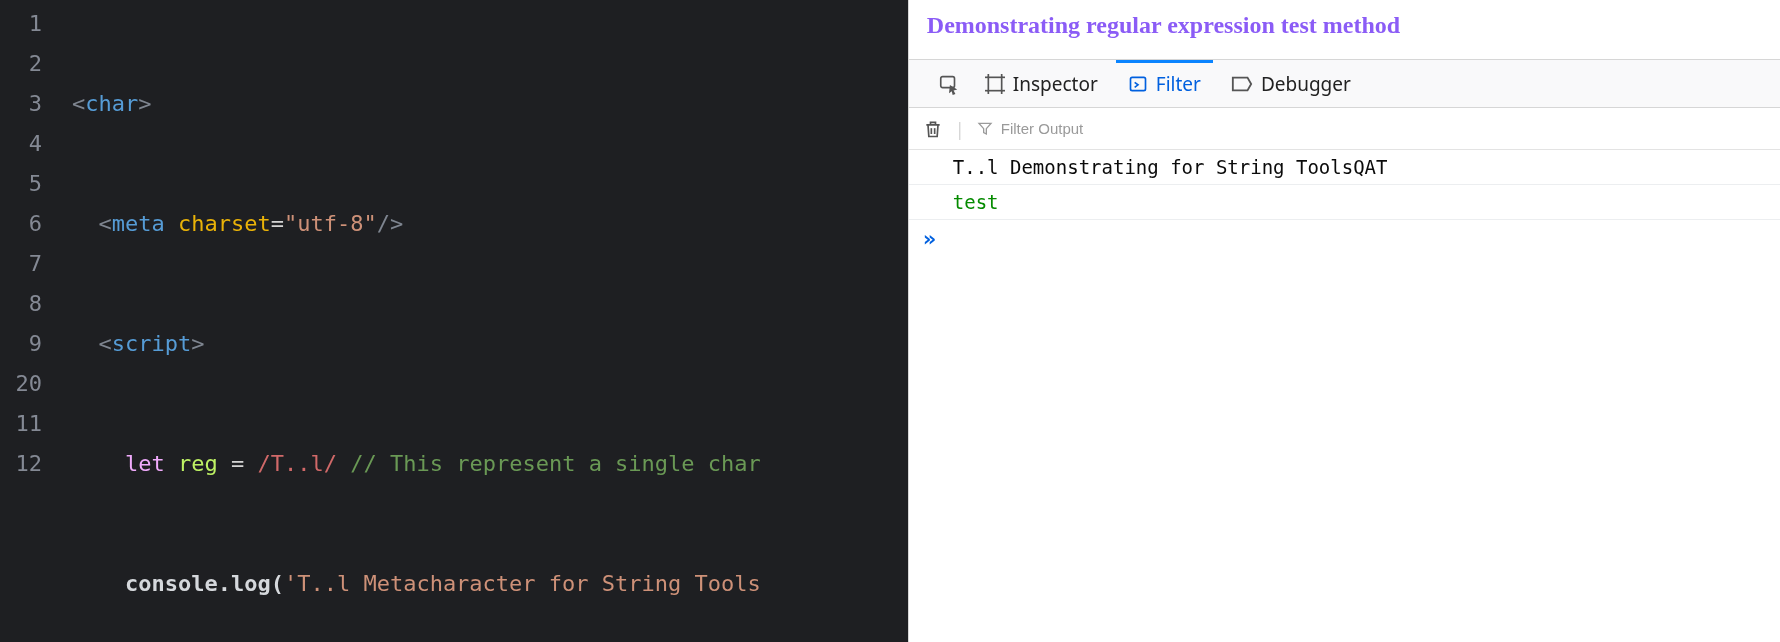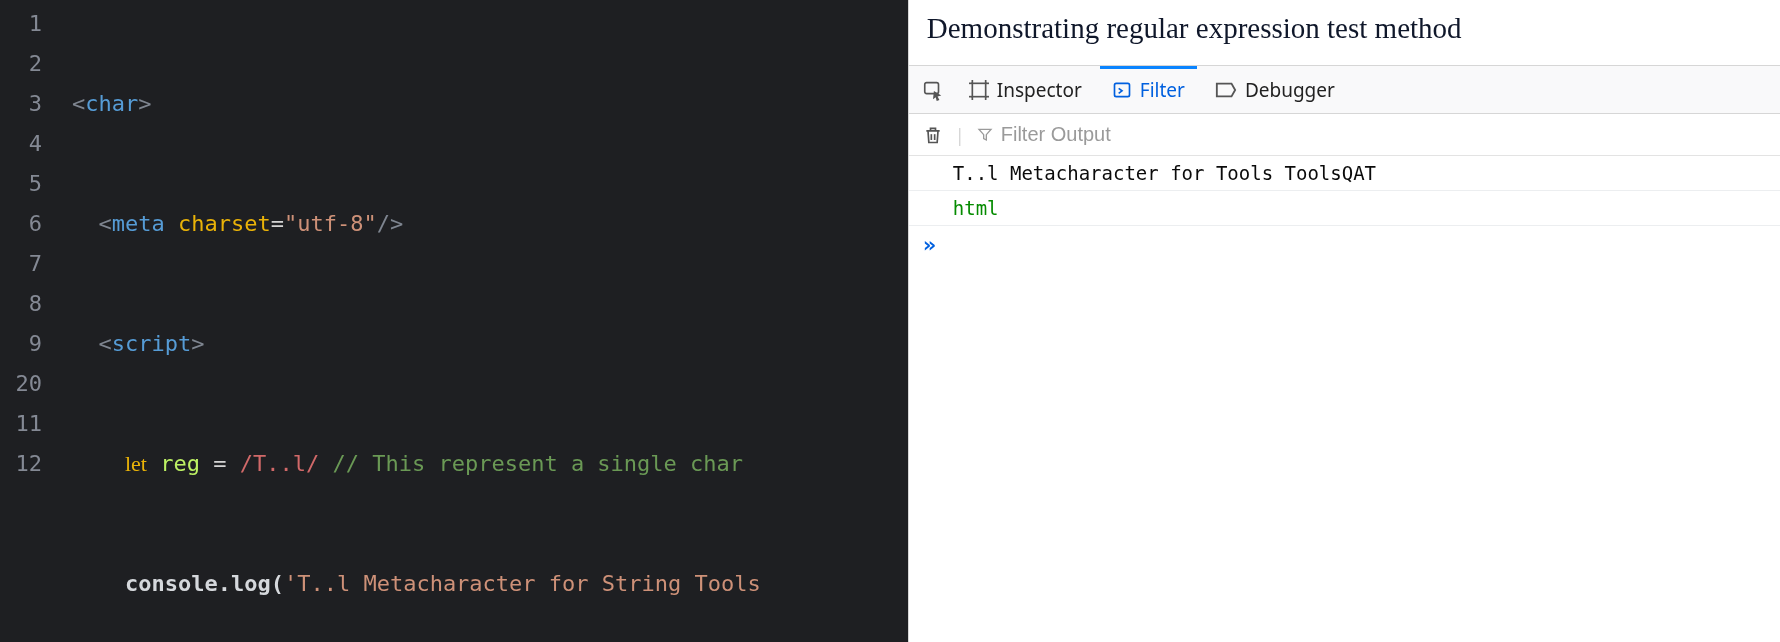--- a/index.html
+++ b/index.html
@@ -31,50 +31,51 @@
     padding:4px 0 0 16px;
     white-space:pre;
     position:relative;
   }
   .codeline { height:40px; position:relative; } 
   
   .ang  { color:#7e8590; }
   .tag  { color:#569cd6; }
   .attr { color:#eab308; }
   .str  { color:#ce9178; }
-  .kw   { color:#eab308;font-family:Liberation Serif, serif; }
+  .kw   { color:#f0abfc; }
   .var  { color:#bef264; }
   .op   { color:#d4d4d4; }
   .regx { color:#d16969; }
   .cmt  { color:#6a9955; }
   .plain{ color:#d5d8dc;font-weight:bold; }
 
   
   .rightpane {
     flex:1;
     background:#ffffff;
     display:flex;
     flex-direction:column;
     border-left:1px solid #d6d6d6;
   }
   .page-preview {
     padding:12px 18px 20px 18px;
     font-family:"Times New Roman",serif;
-    font-size:29px;
-    color:#0f172a;
+    font-size:24px;
+    color:#8b5cf6;
+    font-weight:bold;
   }
   .devtools { border-top:1px solid #d6d6d6; }
   .dt-tabs {
     display:flex;
     align-items:center;
     height:48px;
     background:#f9f9fa;
     border-bottom:1px solid #d6d6d6;
     gap:6px;
-    padding:0 6px;
+    padding:0 22px;
     font-size:19px;
     color:#222;
   }
   .dt-tabs .tab {
     display:flex; align-items:center;
     gap:8px;
     padding:0 12px;
     height:100%;
     cursor:pointer;
     border-top:3px solid transparent;
@@ -96,21 +97,21 @@
     height:42px;
     border-bottom:1px solid #e3e3e3;
     gap:12px;
     padding:0 14px;
     font-size:18px;
     color:#999;
   }
   .trashbtn { display:flex; cursor:pointer; }
   .filterwrap { display:flex; align-items:center; gap:8px; cursor:text; flex:1; }
   .filterwrap input {
-    border:none; outline:none; font-size:20px; color:#b91c1c; width:100%;
+    border:none; outline:none; font-size:15px; color:#b91c1c; width:100%;
   }
   .filterwrap input::placeholder { color:#9a9a9a; }
 
   .dt-output {
     font-family:"Menlo","Consolas",monospace;
     font-size:19px;
   }
   .outrow {
     padding:6px 10px 6px 44px;
     border-bottom:1px solid #eceef0;
@@ -221,18 +222,18 @@
         <span>
           <svg width="16" height="16" viewBox="0 0 24 24" fill="none" stroke="#9a9a9a" stroke-width="2">
             <path d="M3 5 H21 L14 13 V21 L10 19 V13 Z"></path>
           </svg>
         </span>
         <input placeholder="Filter Output" style="">
       </div>
     </div>
 
     <div class="dt-output">
-      <div class="outrow">T..l Metacharacter for Tools ToolsQAT</div>
-      <div class="outrow green">html</div>
+      <div class="outrow">T..l Demonstrating for String ToolsQAT</div>
+      <div class="outrow green">test</div>
       <div class="prompt">»</div>
     </div>
   </div>
 </div>
 
 </body></html>

